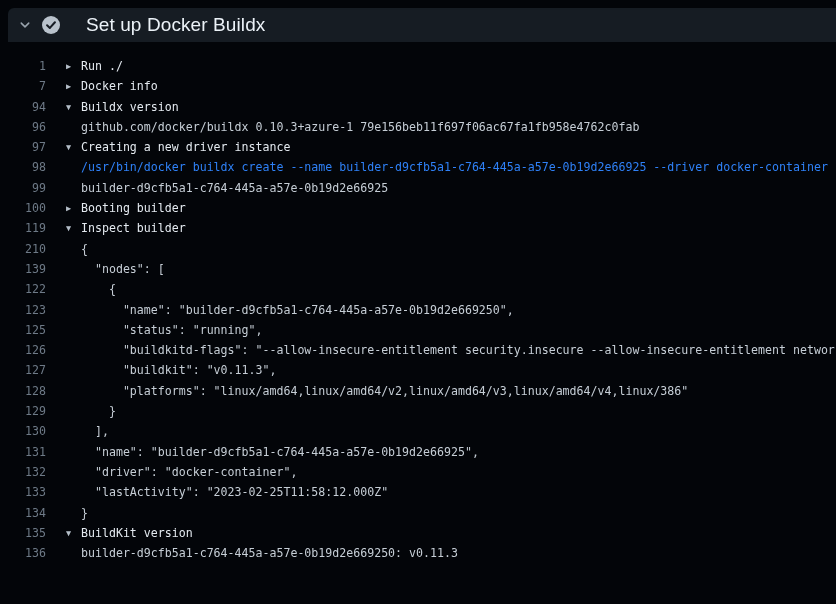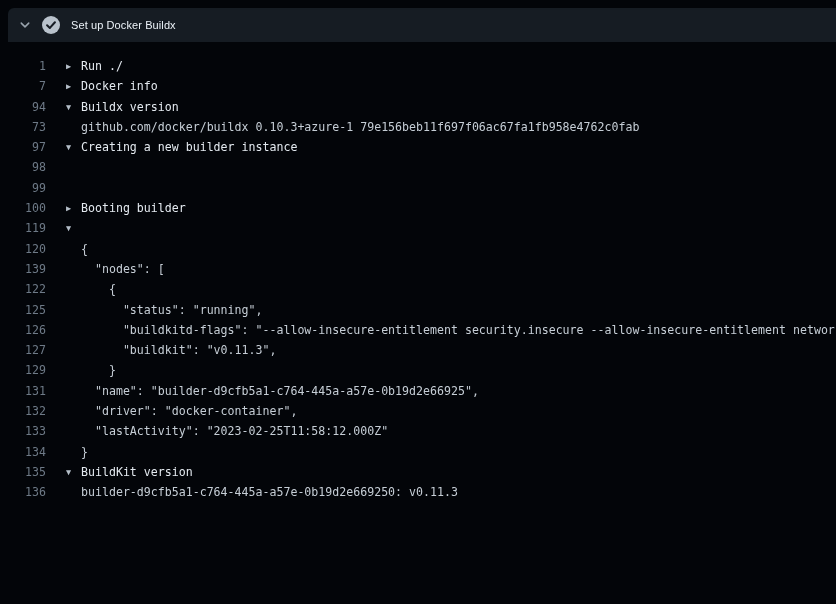--- a/index.html
+++ b/index.html
@@ -24,23 +24,23 @@
     margin-left: 11px;
     display: flex; align-items: center; justify-content: center;
     flex: none;
   }
   .status-ic {
     width: 18px; height: 18px;
     margin-left: 11px;
     flex: none;
   }
   .step-title {
-    margin-left: 11px;
+    margin-left: 26px;
     color: #ecf2f8;
-    font-size: 11px;
+    font-size: 19px;
     font-weight: 500;
     letter-spacing: 0.1px;
     white-space: nowrap;
   }
   .log-body {
     position: absolute;
     left: 0; top: 42px; right: 0; bottom: 0;
     padding-top: 14px;
     font-family: "DejaVu Sans Mono", "Liberation Mono", monospace;
     font-size: 11.6px;
@@ -107,97 +107,115 @@
   </div>
 
   <div class="row" data-kind="group">
     <a class="num">94</a>
     <span class="arrow">▼</span>
     <span class="text">Buildx version</span>
   </div>
 
 
   <div class="row" data-kind="output">
-    <a class="num">73</a>
+    <a class="num">96</a>
     <span class="arrow"></span>
     <span class="text">github.com/docker/buildx 0.10.3+azure-1 79e156beb11f697f06ac67fa1fb958e4762c0fab</span>
   </div>
 
   <div class="row" data-kind="group">
     <a class="num">97</a>
     <span class="arrow">▼</span>
-    <span class="text">Creating a new builder instance</span>
+    <span class="text">Creating a new driver instance</span>
   </div>
 
   <div class="row" data-kind="command">
     <a class="num">98</a>
     <span class="arrow"></span>
+    <span class="text">/usr/bin/docker buildx create --name builder-d9cfb5a1-c764-445a-a57e-0b19d2e66925 --driver docker-container</span>
   </div>
 
   <div class="row" data-kind="output">
     <a class="num">99</a>
     <span class="arrow"></span>
+    <span class="text">builder-d9cfb5a1-c764-445a-a57e-0b19d2e66925</span>
   </div>
 
   <div class="row" data-kind="group">
     <a class="num">100</a>
     <span class="arrow">▶</span>
     <span class="text">Booting builder</span>
   </div>
 
   <div class="row" data-kind="group">
     <a class="num">119</a>
     <span class="arrow">▼</span>
-  </div>
-
-  <div class="row" data-kind="output">
-    <a class="num">120</a>
+    <span class="text">Inspect builder</span>
+  </div>
+
+  <div class="row" data-kind="output">
+    <a class="num">210</a>
     <span class="arrow"></span>
     <span class="text">{</span>
   </div>
 
   <div class="row" data-kind="output">
     <a class="num">139</a>
     <span class="arrow"></span>
     <span class="text">  "nodes": [</span>
   </div>
 
   <div class="row" data-kind="output">
     <a class="num">122</a>
     <span class="arrow"></span>
     <span class="text">    {</span>
   </div>
 
+  <div class="row" data-kind="output">
+    <a class="num">123</a>
+    <span class="arrow"></span>
+    <span class="text">      "name": "builder-d9cfb5a1-c764-445a-a57e-0b19d2e669250",</span>
+  </div>
 
 
   <div class="row" data-kind="output">
     <a class="num">125</a>
     <span class="arrow"></span>
     <span class="text">      "status": "running",</span>
   </div>
 
   <div class="row" data-kind="output">
     <a class="num">126</a>
     <span class="arrow"></span>
     <span class="text">      "buildkitd-flags": "--allow-insecure-entitlement security.insecure --allow-insecure-entitlement network.host",</span>
   </div>
 
   <div class="row" data-kind="output">
     <a class="num">127</a>
     <span class="arrow"></span>
     <span class="text">      "buildkit": "v0.11.3",</span>
   </div>
 
+  <div class="row" data-kind="output">
+    <a class="num">128</a>
+    <span class="arrow"></span>
+    <span class="text">      "platforms": "linux/amd64,linux/amd64/v2,linux/amd64/v3,linux/amd64/v4,linux/386"</span>
+  </div>
 
   <div class="row" data-kind="output">
     <a class="num">129</a>
     <span class="arrow"></span>
     <span class="text">    }</span>
   </div>
 
+  <div class="row" data-kind="output">
+    <a class="num">130</a>
+    <span class="arrow"></span>
+    <span class="text">  ],</span>
+  </div>
 
   <div class="row" data-kind="output">
     <a class="num">131</a>
     <span class="arrow"></span>
     <span class="text">  "name": "builder-d9cfb5a1-c764-445a-a57e-0b19d2e66925",</span>
   </div>
 
   <div class="row" data-kind="output">
     <a class="num">132</a>
     <span class="arrow"></span>

